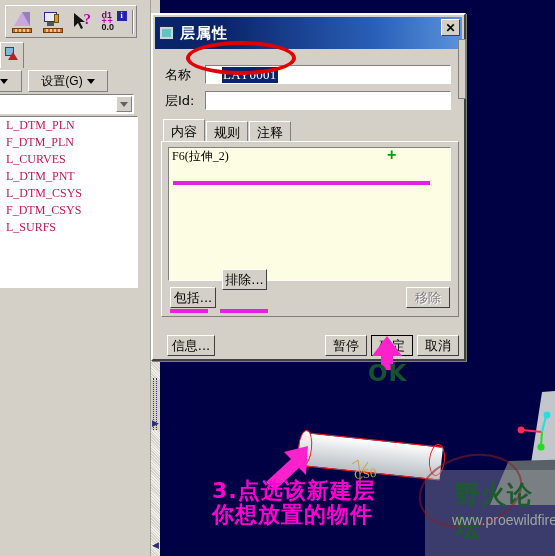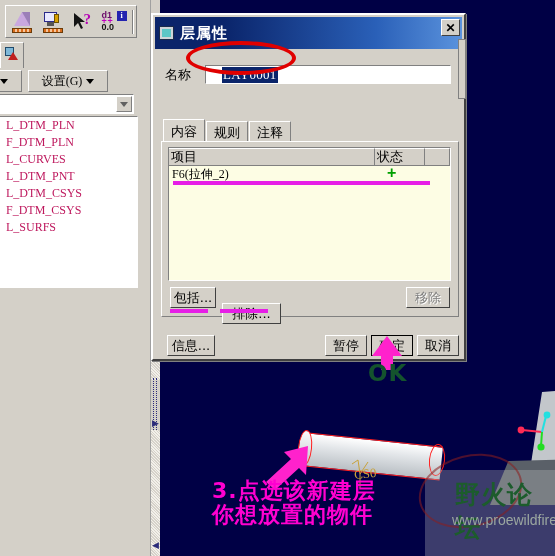--- a/index.html
+++ b/index.html
@@ -122,21 +122,21 @@
   .menurow {
     position:absolute; left:0px; top:68px; width:150px; height:26px;
   }
   .mbtn {
     position:absolute; height:22px;
     background:#d4d0c8;
     border-top:1px solid #fff; border-left:1px solid #fff;
     border-right:1px solid #808080; border-bottom:1px solid #808080;
     display:flex; align-items:center; justify-content:center;
     font-size:12px; color:#000;
-    font-family:Liberation Serif, serif;
+    font-family:Liberation Sans, sans-serif;
   }
   .mbtn .caret {
     margin-left:4px; width:0;height:0;
     border-left:4px solid transparent; border-right:4px solid transparent;
     border-top:5px solid #000;
   }
   .mbtn-a { left:-18px; top:2px; width:40px; }
   .mbtn-b { left:28px; top:2px; width:80px; }
 
   
@@ -515,53 +515,54 @@
       <span class="close-btn">✕</span>
     </div>
 
     <div class="field-row" style="left:12px; top:50px;">
       <span class="field-label">名称</span>
       <span class="field-input" style="width:246px;">
         <span class="sel-text">LAY0001</span>
       </span>
     </div>
 
+    <div class="field-row" style="left:12px; top:76px;">
+      <span class="field-label">层Id:</span>
+      <span class="field-input" style="width:246px;">
+        <span></span>
+      </span>
+    </div>
 
     <div class="tabstrip">
       <div class="tab active">
         <span>内容</span>
       </div>
       <div class="tab">
         <span>规则</span>
       </div>
       <div class="tab">
         <span>注释</span>
       </div>
     </div>
 
     <div class="tabpanel">
 
       <div class="listbox">
-        <div class="list-header">
-          <div class="lh-cell lh-item">项目</div>
-          <div class="lh-cell lh-state">状态</div>
-          <div class="lh-cell lh-blank"></div>
-        </div>
         <div class="list-row">
           <span>F6(拉伸_2)</span>
           <span class="plus-mark">+</span>
         </div>
 
         <div style="position:absolute;left:4px;top:33px;width:257px;height:4px;background:#e61ee6;"></div>
       </div>
 
       <div class="dlg-btn" style="position:absolute;left:8px;top:145px;width:46px;height:21px;">
         <span>包括...</span>
       </div>
-      <div class="dlg-btn" style="position:absolute;left:60px;top:161px;width:59px;height:21px;">
+      <div class="dlg-btn" style="position:absolute;left:60px;top:127px;width:45px;height:21px;">
         <span>排除...</span>
       </div>
       <div class="dlg-btn disabled" style="position:absolute;left:244px;top:145px;width:44px;height:21px;">
         <span>移除</span>
       </div>
 
       <div style="position:absolute;left:8px;top:167px;width:38px;height:4px;background:#e61ee6;"></div>
       <div style="position:absolute;left:58px;top:167px;width:48px;height:4px;background:#e61ee6;"></div>
     </div>
 

